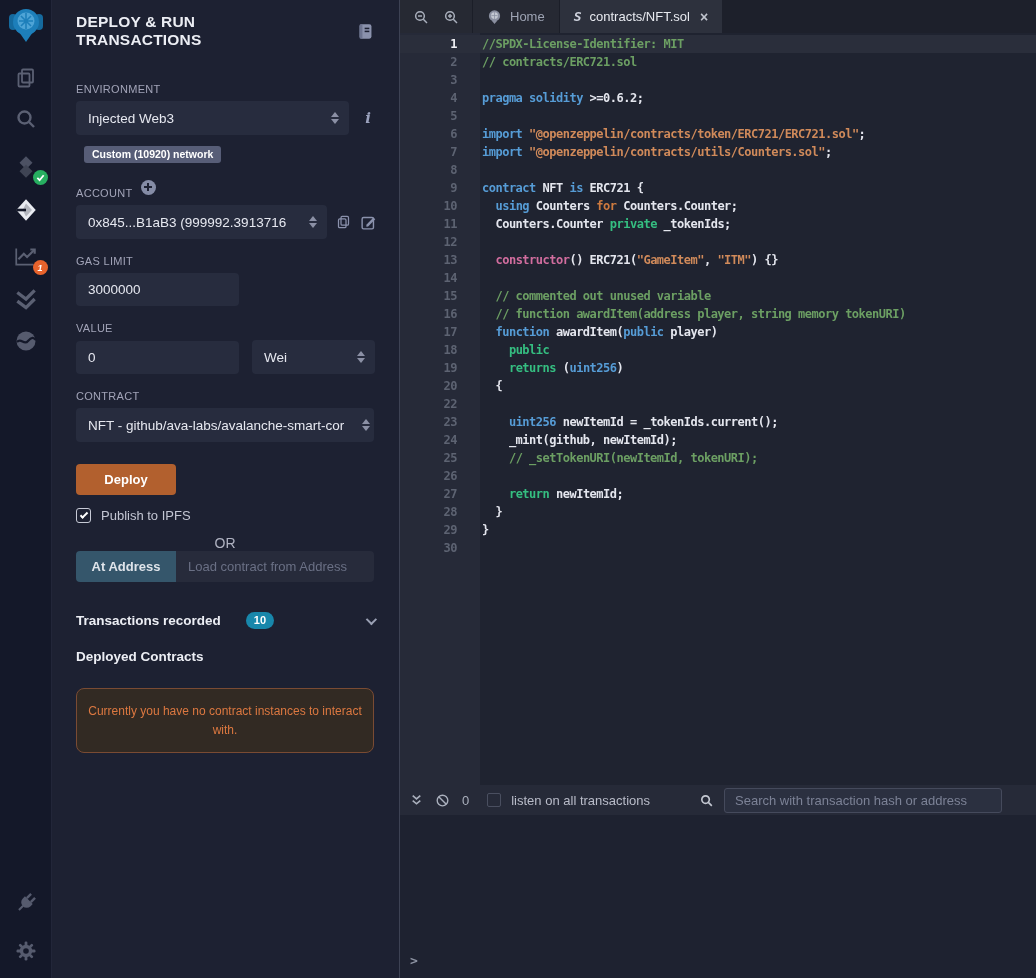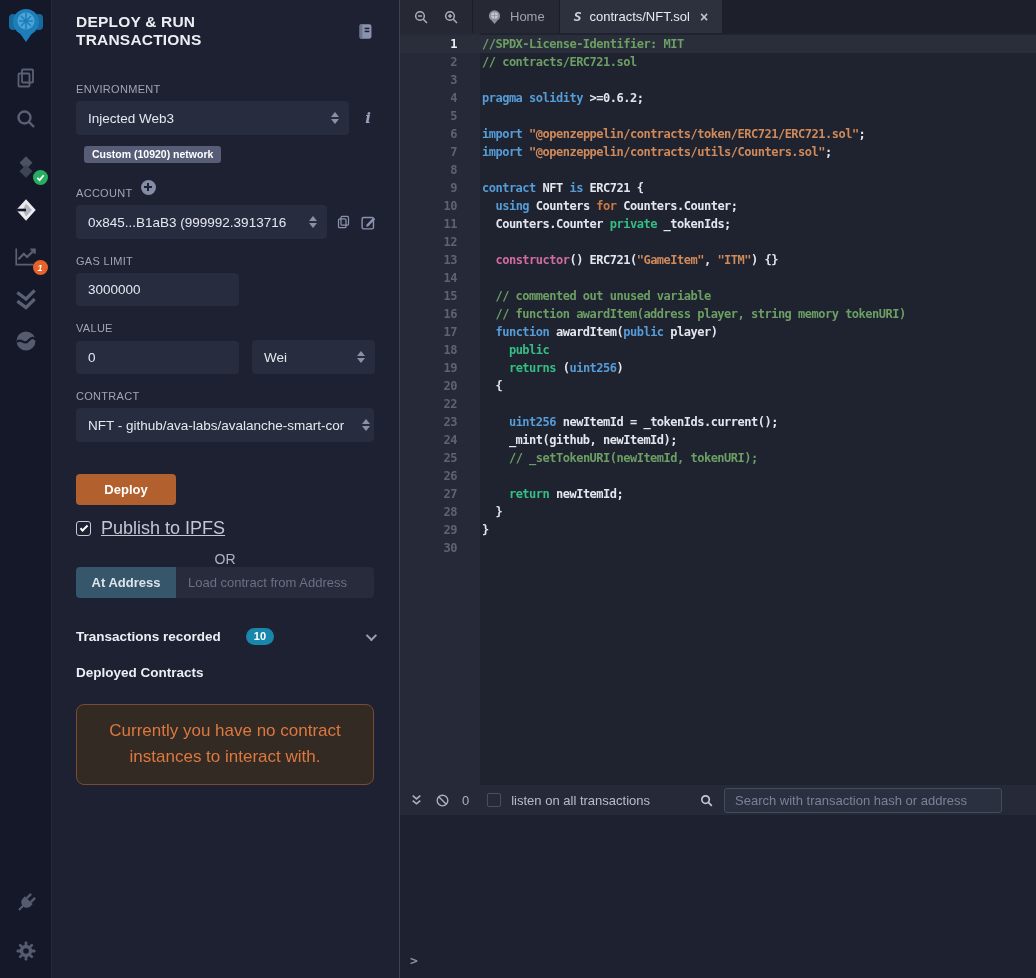--- a/index.html
+++ b/index.html
@@ -46,44 +46,44 @@
   .plus-circle::after { left:6.5px; top:3.5px; width:2px; height:8px; }
   .acct-row { margin-top:6px; gap:9px; }
   .acct-row .control { width:251px; flex:0 0 251px; }
   .sicon { color:#8b92ad; cursor:pointer; display:flex; }
   .gas-input, .val-input { margin-top:6px; background:#272c3e; border:none; border-radius:4px;
         width:163px; height:33px; color:#e6e8f0; font-size:13.5px; padding:0 12px; font-family:"Liberation Sans",sans-serif; }
   .value-row { margin-top:6px; gap:13px; }
   .value-row .val-input { margin-top:0; }
   .unit-select { width:123px; flex:0 0 123px; }
   .contract-select { margin-top:6px; padding-right:4px; }
-  .deploy-btn { margin-top:32px; width:100px; height:31px; background:#b2602e; border:none; border-radius:4px;
+  .deploy-btn { margin-top:22px; width:100px; height:31px; background:#b2602e; border:none; border-radius:4px;
                 color:#fff; font-weight:bold; font-size:13px; cursor:pointer; font-family:"Liberation Sans",sans-serif; }
   .publish-row { margin-top:13px; gap:10px; cursor:pointer; }
   .cb { width:15px; height:15px; border:1px solid #c7cad6; border-radius:3px; background:#1d2132;
         display:flex; align-items:center; justify-content:center; }
   .cb .check { width:8px; height:4px; border-left:2px solid #fff; border-bottom:2px solid #fff;
                transform:rotate(-45deg) translate(1px,-1px); }
-  .publish-lbl { color:#c3c6d3; font-size:18px;text-decoration:underline; }
+  .publish-lbl { color:#c3c6d3; font-size:13px; }
   .or { margin-top:12px; text-align:center; color:#b0b3c2; font-size:14px; }
   .ataddr-row { height:31px; border-radius:4px; overflow:hidden; display:flex; }
   .ataddr-btn { width:100px; flex:0 0 100px; background:#35566b; border:none; color:#dfe4ea;
                 font-weight:bold; font-size:13px; cursor:pointer; font-family:"Liberation Sans",sans-serif; }
   .ataddr-input { flex:1; background:#272b3b; border:none; color:#e6e8f0; font-size:13px; padding:0 12px;
                   font-family:"Liberation Sans",sans-serif; }
   .ataddr-input::placeholder { color:#6a7085; }
   .txrec-row { margin-top:30px; align-items:center; cursor:pointer;gap:15px; }
   .txrec-lbl { color:#eceef4; font-size:13.5px; font-weight:bold; }
   .count-badge { margin-left:10px; background:#1887ab; color:#fff; font-size:11px; font-weight:bold;
                  padding:2px 8px 3px; border-radius:9px; }
   .chev { margin-left:auto; width:8px; height:8px; border-right:2px solid #9aa0b4; border-bottom:2px solid #9aa0b4;
           transform:rotate(45deg) translateY(-2px); cursor:pointer; }
   .deployed-lbl { margin-top:20px; color:#eceef4; font-size:13.5px; font-weight:bold; }
   .warnbox { margin-top:24px; background:#322a23; border:1px solid #7a4b33; border-radius:8px;
-             padding:13px 4px; text-align:center; color:#dc7840; font-size:17px; line-height:1.55; }
+             padding:13px 4px; text-align:center; color:#dc7840; font-size:12px; line-height:1.55; }
 
   
   .mainarea { flex:1; display:flex; flex-direction:column; min-width:0; }
   .tabbar { height:33px; flex:0 0 33px; background:#1d202b; display:flex; align-items:stretch; }
   .tb-controls { display:flex; align-items:center; gap:14px; padding:0 13px; background:#262933; }
   .tb-zoom { display:flex; cursor:pointer; }
   .tab { display:flex; align-items:center; gap:8px; padding:0 14px; font-size:13px; cursor:pointer;
          border-left:1px solid #1b1e28; }
   .tab.home { background:#262933; color:#9da3b3; }
   .tab.active { background:#2d313d; color:#e8eaf0; }

